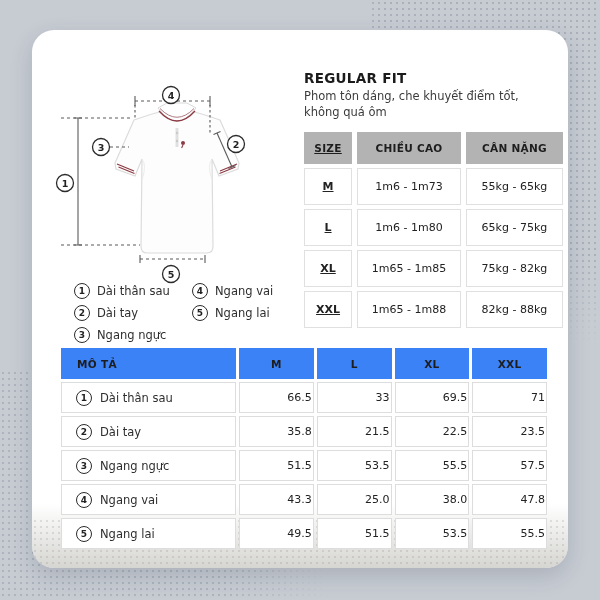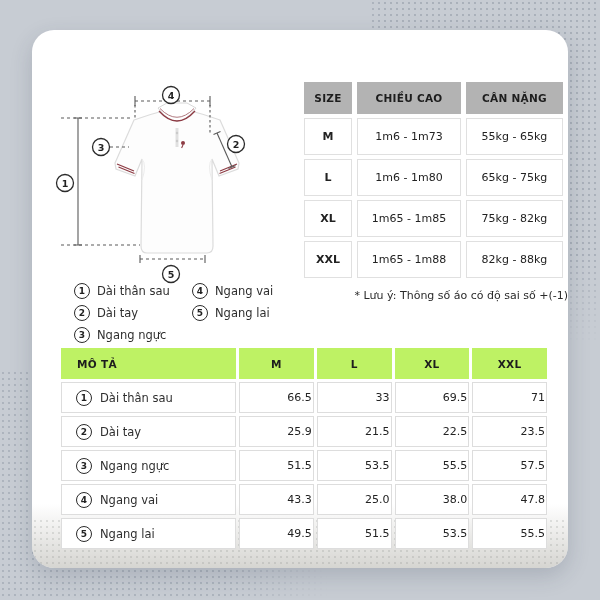--- a/index.html
+++ b/index.html
@@ -40,28 +40,28 @@
   .fit{position:absolute;left:272px;top:40px;width:264px;}
   .fit-heading{font-size:13.5px;font-weight:800;color:#1b1b1b;letter-spacing:.3px;}
   .fit-desc{font-size:11.5px;color:#3b3b3b;line-height:1.35;margin-top:3px;width:235px;}
   table{border-collapse:separate;}
   .size-table{border-spacing:5px 4px;margin-top:8px;margin-left:-5px;}
   .size-table th{background:#b3b3b3;color:#1d1d1d;font-size:10.5px;font-weight:700;
     height:30px;letter-spacing:.3px;}
   .size-table td{background:#fff;border:1px solid #e0e0e0;font-size:11px;color:#222;
     text-align:center;height:33px;}
   .size-table td.b{font-weight:700;}
-  .size-table th:nth-child(1),.size-table td:nth-child(1){width:45px;}
+  .size-table th:nth-child(1),.size-table td:nth-child(1){width:45px;text-decoration:underline;}
   .size-table th:nth-child(2),.size-table td:nth-child(2){width:103px;margin-top:32px;}
   .size-table th:nth-child(3),.size-table td:nth-child(3){width:96px;}
   .note{font-size:11px;color:#2a2a2a;text-align:right;margin-top:7px;width:264px;}
   
   .measure-wrap{position:absolute;left:26px;top:315px;}
   .measure-table{border-spacing:3px;table-layout:fixed;width:492px;}
-  .measure-table th{background:#bef264;color:#1d1d1d;font-size:10.5px;font-weight:700;
+  .measure-table th{background:#3b82f6;color:#1d1d1d;font-size:10.5px;font-weight:700;
     height:29px;letter-spacing:.3px;}
   .measure-table td{background:#fff;border:1px solid #ddd;font-size:11px;color:#222;
     text-align:right;height:27px;}
   .measure-table th:first-child{width:158px;}
   .measure-table td:first-child{text-align:left;padding-left:14px;}
   .measure-table th:first-child{text-align:left;padding-left:16px;}
   .mt-label{display:inline-flex;align-items:center;gap:8px;}
 </style>
 </head>
 <body>
@@ -164,20 +164,22 @@
         <span class="circ">4</span>
         <span class="leg-label">Ngang vai</span>
       </div>
       <div class="leg-item">
         <span class="circ">5</span>
         <span class="leg-label">Ngang lai</span>
       </div>
     </div>
 
   <div class="fit">
+    <div class="fit-heading">REGULAR FIT</div>
+    <div class="fit-desc">Phom tôn dáng, che khuyết điểm tốt, không quá ôm</div>
     <table class="size-table">
       <thead>
           <tr>
             <th>SIZE</th>
             <th>CHIỀU CAO</th>
             <th>CÂN NẶNG</th>
           </tr>
         </thead>
       <tbody>
           <tr>
@@ -195,21 +197,20 @@
             <td>1m65 - 1m85</td>
             <td>75kg - 82kg</td>
           </tr>
           <tr>
             <td class="b">XXL</td>
             <td>1m65 - 1m88</td>
             <td>82kg - 88kg</td>
           </tr>
         </tbody>
     </table>
-    <div class="note">* Lưu ý: Thông số áo có độ sai số +(-1)</div>
   </div>
 
   <div class="measure-wrap">
     <table class="measure-table">
       <thead>
           <tr>
             <th>MÔ TẢ</th>
             <th>M</th>
             <th>L</th>
             <th>XL</th>
@@ -225,21 +226,21 @@
             <td>66.5</td>
             <td>33</td>
             <td>69.5</td>
             <td>71</td>
           </tr>
           <tr>
             <td><span class="mt-label">
                 <span class="circ">2</span>
                 <span class="leg-label">Dài tay</span>
               </span></td>
-            <td>25.9</td>
+            <td>35.8</td>
             <td>21.5</td>
             <td>22.5</td>
             <td>23.5</td>
           </tr>
           <tr>
             <td><span class="mt-label">
                 <span class="circ">3</span>
                 <span class="leg-label">Ngang ngực</span>
               </span></td>
             <td>51.5</td>

